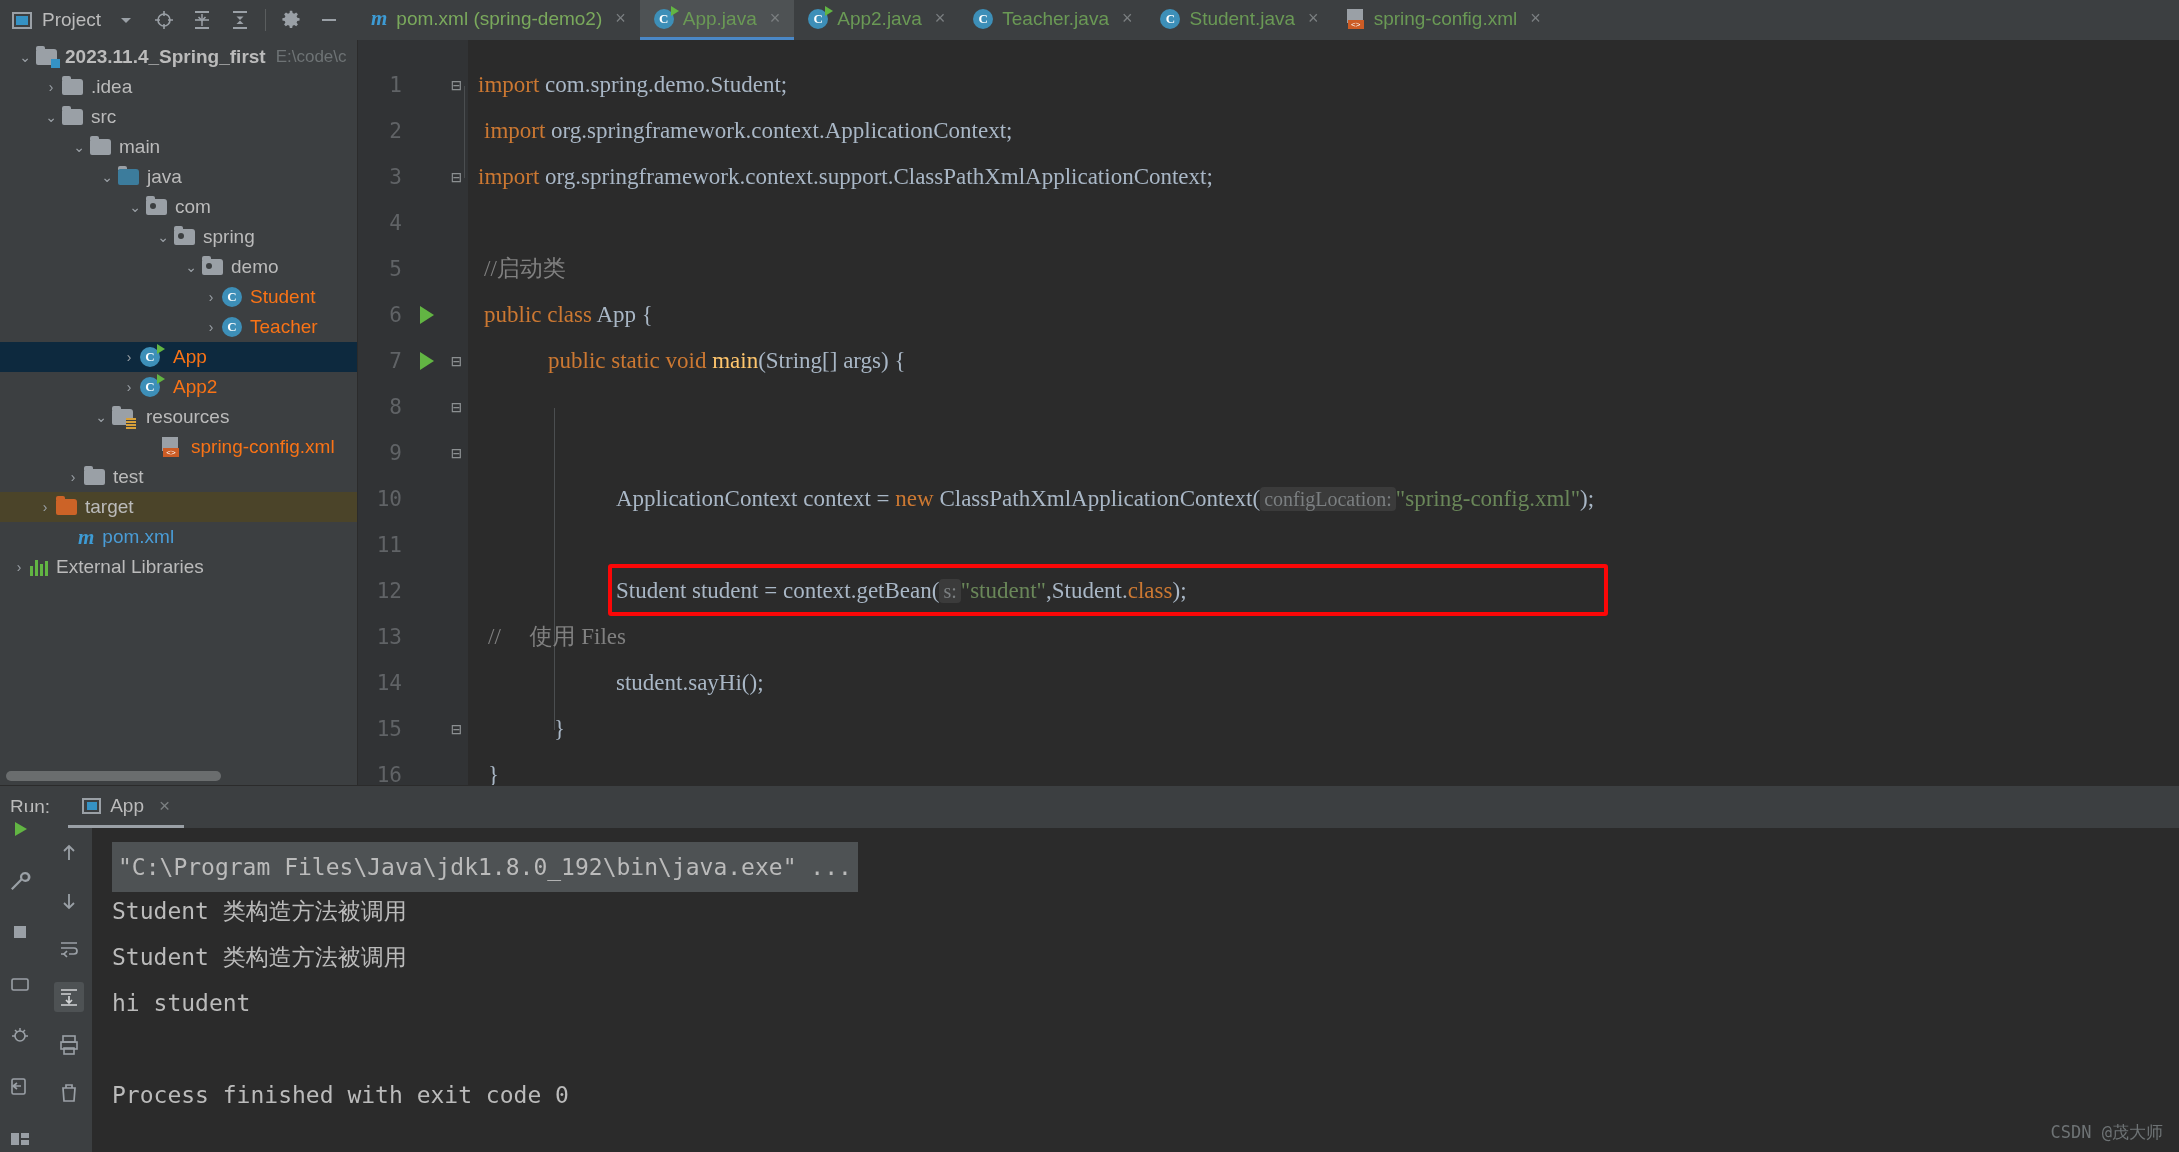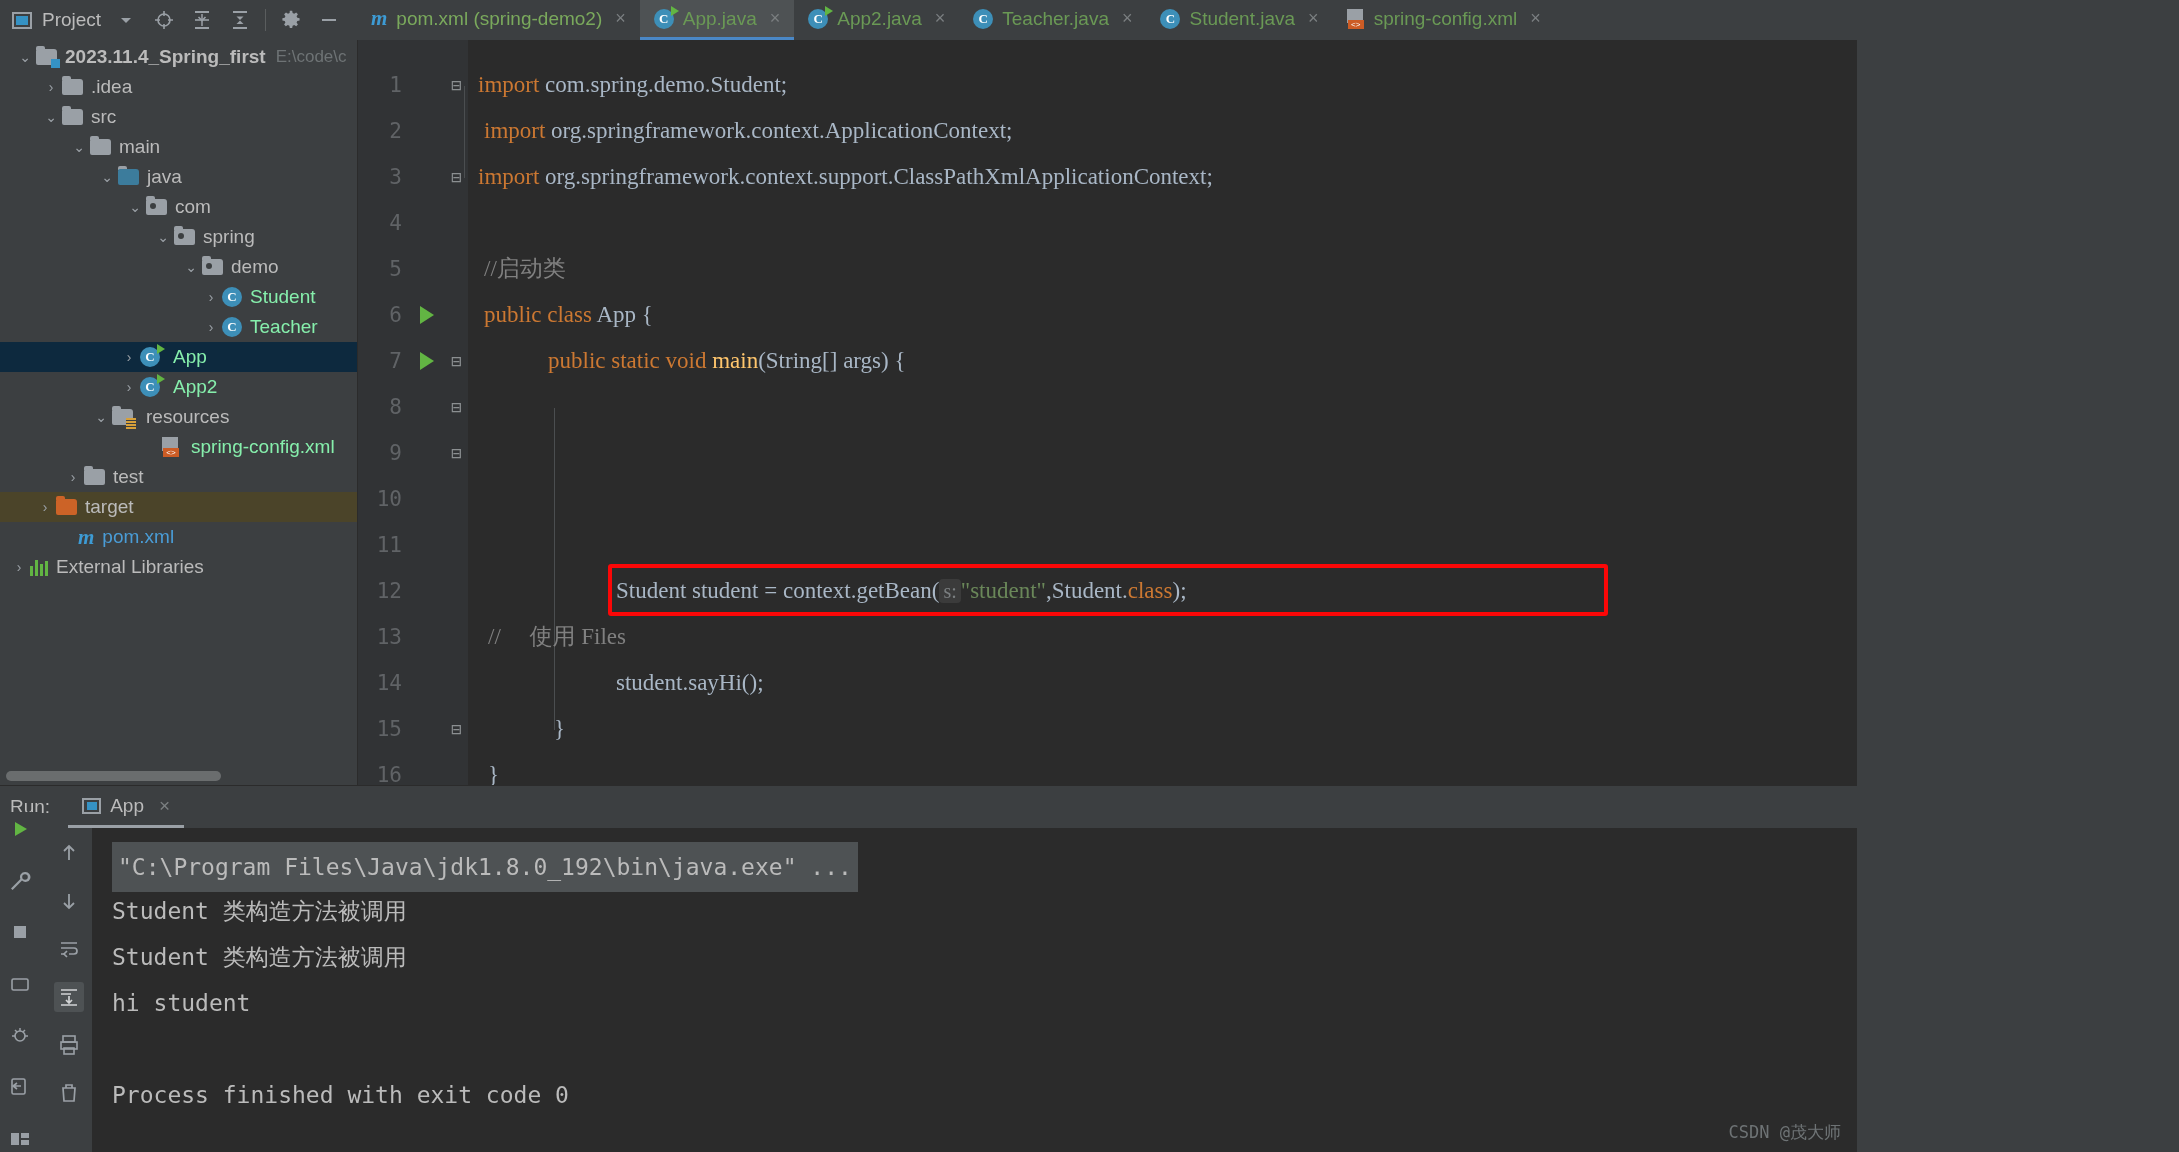--- a/index.html
+++ b/index.html
@@ -3,21 +3,21 @@
 <meta charset="utf-8">
 <style>
   html,body{margin:0;padding:0;}
   body{
     width:2179px;height:1152px;overflow:hidden;
     background:#3c3f41;
     font-family:"Liberation Sans",sans-serif;
     font-size:19px;color:#bbbbbb;
     -webkit-font-smoothing:antialiased;
   }
-  .app{position:relative;width:1857px;height:1152px;display:flex;flex-direction:column;}
+  .app{position:relative;width:2179px;height:1152px;display:flex;flex-direction:column;}
 
   
   .toprow{display:flex;height:40px;flex:0 0 40px;background:#3c3f41;}
   .proj-toolbar{
     width:357px;flex:0 0 357px;display:flex;align-items:center;
     background:#3c3f41;padding-left:12px;box-sizing:border-box;gap:12px;
   }
   .proj-label{display:flex;align-items:center;gap:10px;}
   .proj-win-icon{width:20px;height:17px;border:2px solid #9aa0a6;box-sizing:border-box;
      display:flex;align-items:center;justify-content:center;}
@@ -55,21 +55,21 @@
   .sidebar{
     width:357px;flex:0 0 357px;background:#3c3f41;position:relative;
     display:flex;flex-direction:column;border-right:1px solid #2b2b2b;
   }
   .tree{flex:1;overflow:hidden;padding-top:2px;}
   .trow{display:flex;align-items:center;height:30px;white-space:nowrap;font-size:19px;}
   .trow.sel{background:#0d293e;}
   .trow.sel2{background:#4b4429;}
   .tw{width:22px;flex:0 0 22px;display:flex;align-items:center;justify-content:center;color:#9aa0a6;font-size:14px;}
   .tlabel{margin-left:8px;color:#bbbbbb;}
-  .tlabel.grn{color:#86efac;}
+  .tlabel.grn{color:#f97316;}
   .tpath{color:#6e7375;font-size:17px;margin-left:10px;}
   .folder{width:21px;height:16px;position:relative;flex:0 0 21px;}
   .folder .f{position:absolute;inset:0;background:#9aa0a6;border-radius:2px 3px 2px 2px;}
   .folder .tabtop{position:absolute;left:0;top:-3px;width:9px;height:4px;background:#9aa0a6;border-radius:2px 2px 0 0;}
   .folder.blue .f{background:#3c7c9c;}
   .folder.orange .f{background:#cc6327;}
   .folder.orange .tabtop{background:#cc6327;}
   .folder .badge{position:absolute;right:-3px;bottom:-3px;width:9px;height:9px;background:#3592c4;}
   .folder .dot{position:absolute;left:4px;top:4px;width:6px;height:6px;border-radius:50%;background:#3c3f41;}
   .folder .lines{position:absolute;right:-3px;bottom:-4px;width:10px;height:11px;
@@ -424,20 +424,21 @@
         <div class="cline" style="top:68px;left:16px"><span class="k">import</span><span> org.springframework.context.ApplicationContext;</span></div>
         <div class="cline" style="top:114px;left:10px"><span class="k">import</span><span> org.springframework.context.support.ClassPathXmlApplicationContext;</span></div>
 
         <div class="cline cm" style="top:206px;left:16px">//启动类</div>
 
         <div class="cline" style="top:252px;left:16px"><span class="k">public class</span><span> App </span><span>{</span></div>
 
         <div class="cline" style="top:298px;left:80px"><span class="k">public static void </span><span class="m">main</span><span>(String[] args) {</span></div>
 
 
+        <div class="cline" style="top:436px;left:148px"><span>ApplicationContext context = </span><span class="k">new</span><span> ClassPathXmlApplicationContext(</span><span class="hint">configLocation:</span><span class="s">"spring-config.xml"</span><span>);</span></div>
 
 
         <div class="cline" style="top:528px;left:148px"><span>Student student = context.getBean(</span><span class="hint">s:</span><span class="s">"student"</span><span>,Student.</span><span class="k">class</span><span>);</span></div>
 
         <div class="cline" style="top:574px;left:20px"><span class="cm">//</span><span class="cm">     使用 Files</span></div>
 
         <div class="cline" style="top:620px;left:148px"><span>student.sayHi();</span></div>
         <div class="cline" style="top:666px;left:86px"><span>}</span></div>
         <div class="cline" style="top:712px;left:20px"><span>}</span></div>
 

